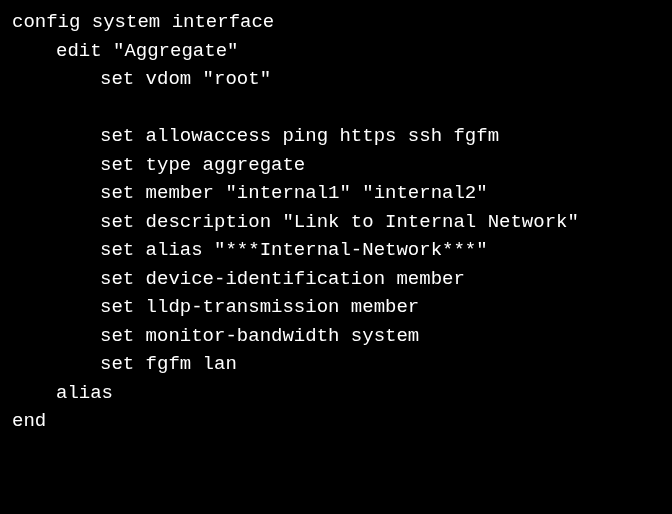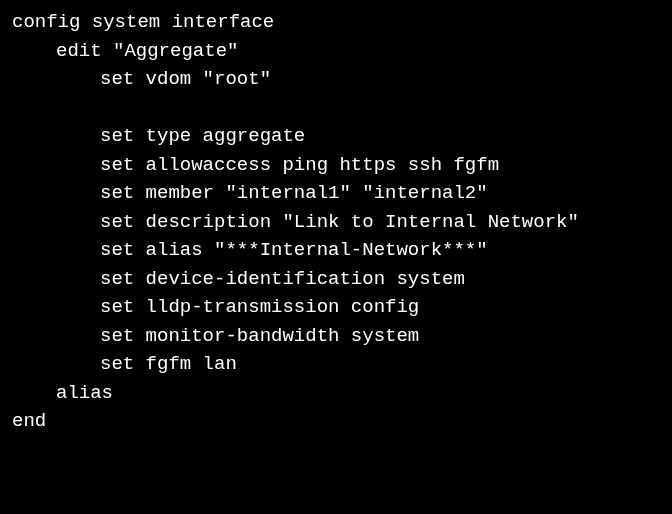--- a/index.html
+++ b/index.html
@@ -35,24 +35,24 @@
     }
   </style>
 </head>
 <body>
 
 <div class="terminal">
   <div class="line">config system interface</div>
   <div class="line indent-1">edit "Aggregate"</div>
   <div class="line indent-2">set vdom "root"</div>
   <div class="blank-line"></div>
+  <div class="line indent-2">set allowaccess ping https ssh fgfm</div>
   <div class="line indent-2">set type aggregate</div>
-  <div class="line indent-2">set allowaccess ping https ssh fgfm</div>
   <div class="line indent-2">set member "internal1" "internal2"</div>
   <div class="line indent-2">set description "Link to Internal Network"</div>
   <div class="line indent-2">set alias "***Internal-Network***"</div>
-  <div class="line indent-2">set device-identification system</div>
-  <div class="line indent-2">set lldp-transmission config</div>
+  <div class="line indent-2">set device-identification member</div>
+  <div class="line indent-2">set lldp-transmission member</div>
   <div class="line indent-2">set monitor-bandwidth system</div>
   <div class="line indent-2">set fgfm lan</div>
   <div class="line indent-1">alias</div>
   <div class="line">end</div>
 </div>
 
 </body></html>

